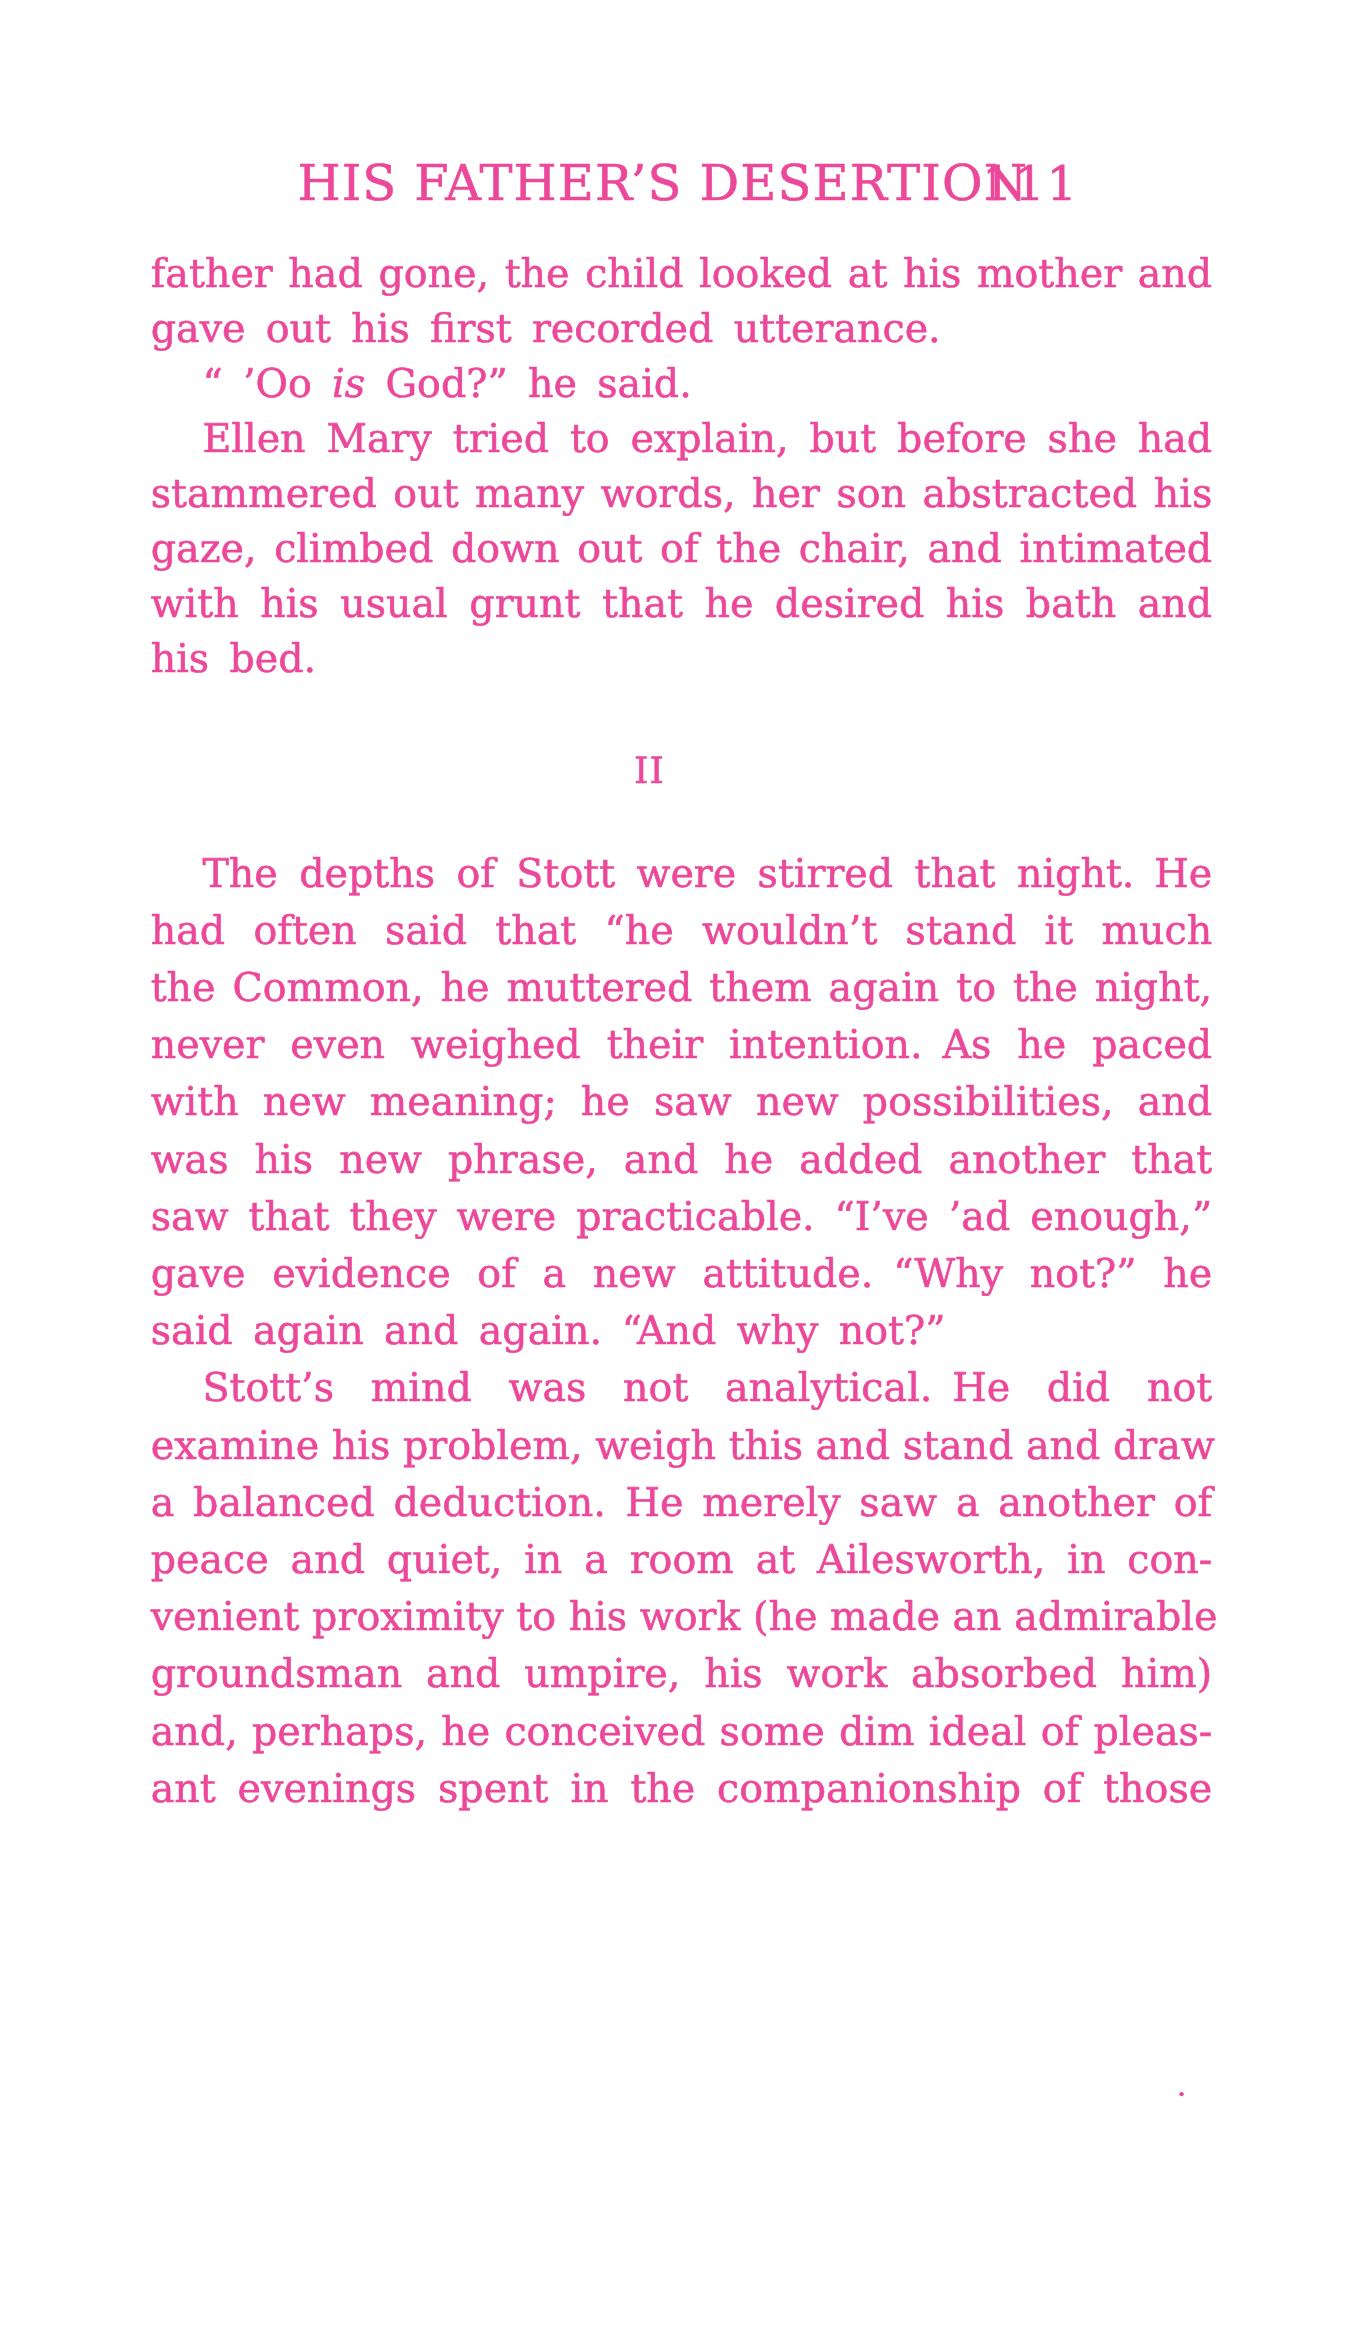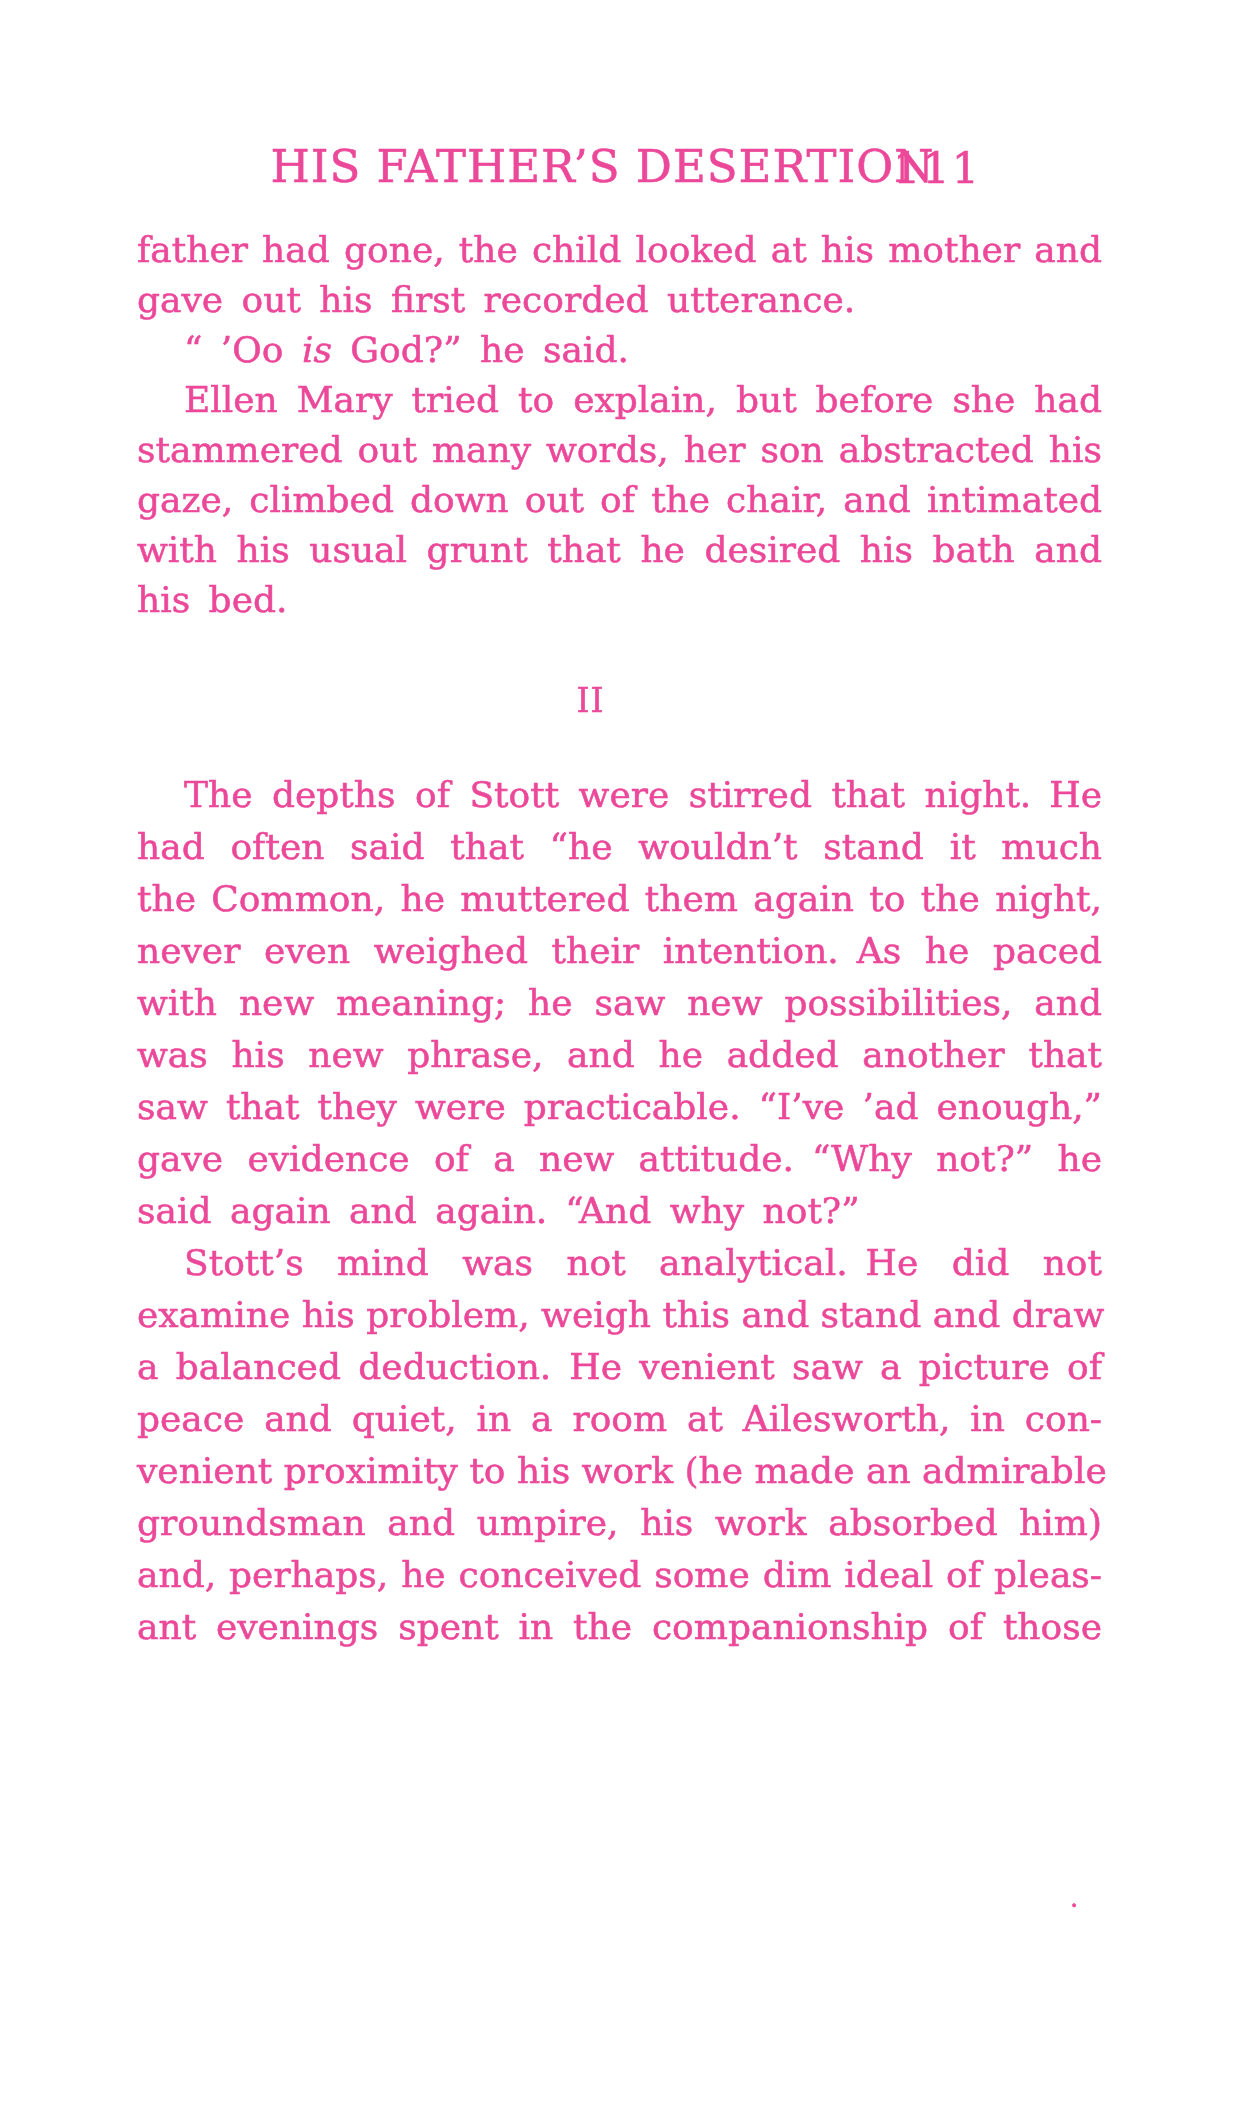--- a/index.html
+++ b/index.html
@@ -120,21 +120,21 @@
     <div class="line">had often said that “he wouldn’t stand it much</div>
     <div class="line">the Common, he muttered them again to the night,</div>
     <div class="line">never even weighed their intention. As he paced</div>
     <div class="line">with new meaning; he saw new possibilities, and</div>
     <div class="line">was his new phrase, and he added another that</div>
     <div class="line">saw that they were practicable. “I’ve ’ad enough,”</div>
     <div class="line">gave evidence of a new attitude. “Why not?” he</div>
     <div class="line last">said again and again. “And why not?”</div>
     <div class="line indent">Stott’s mind was not analytical. He did not</div>
     <div class="line">examine his problem, weigh this and stand and draw</div>
-    <div class="line">a balanced deduction. He venient saw a picture of</div>
+    <div class="line">a balanced deduction. He merely saw a another of</div>
     <div class="line">peace and quiet, in a room at Ailesworth, in con-</div>
     <div class="line">venient proximity to his work (he made an admirable</div>
     <div class="line">groundsman and umpire, his work absorbed him)</div>
     <div class="line">and, perhaps, he conceived some dim ideal of pleas-</div>
     <div class="line">ant evenings spent in the companionship of those</div>
   </div>
 
   <div class="speck-apostrophe">’</div>
 
   <div class="speck-dot">·</div>

